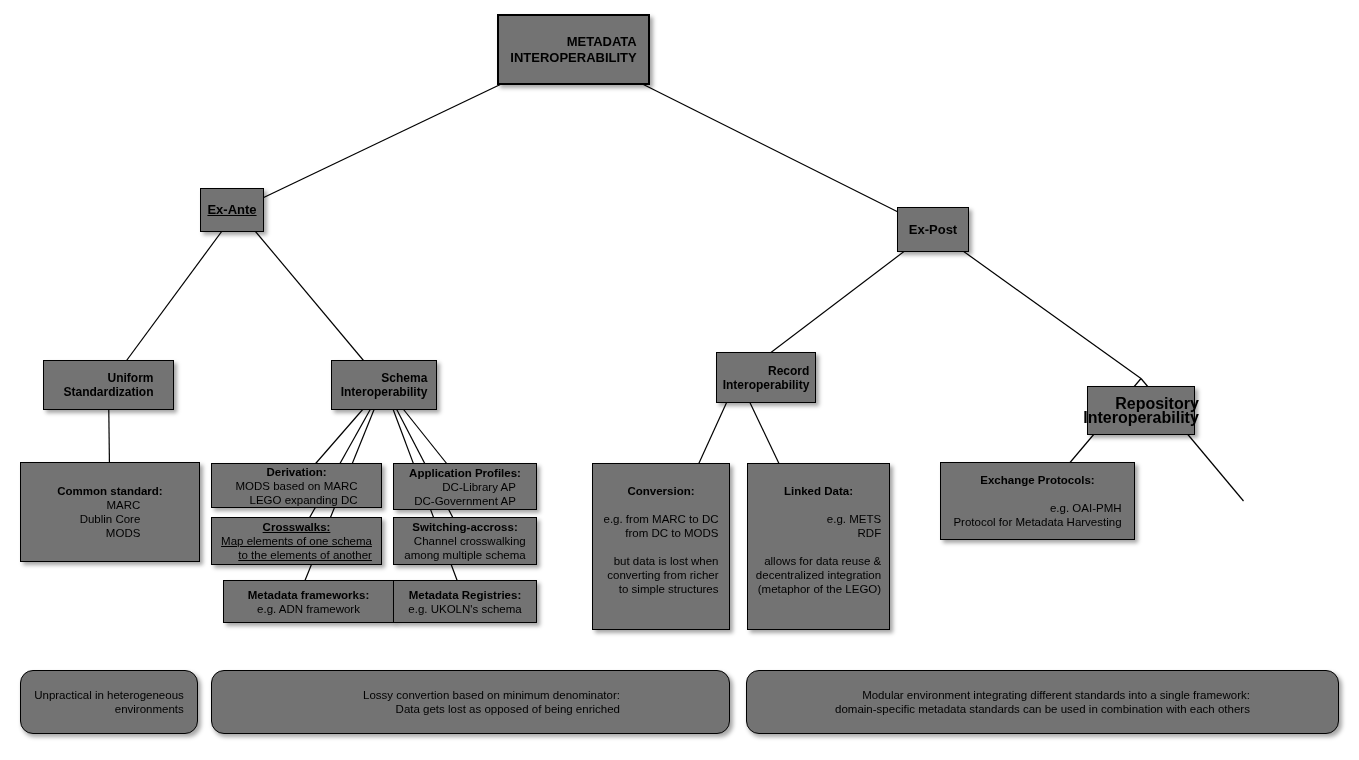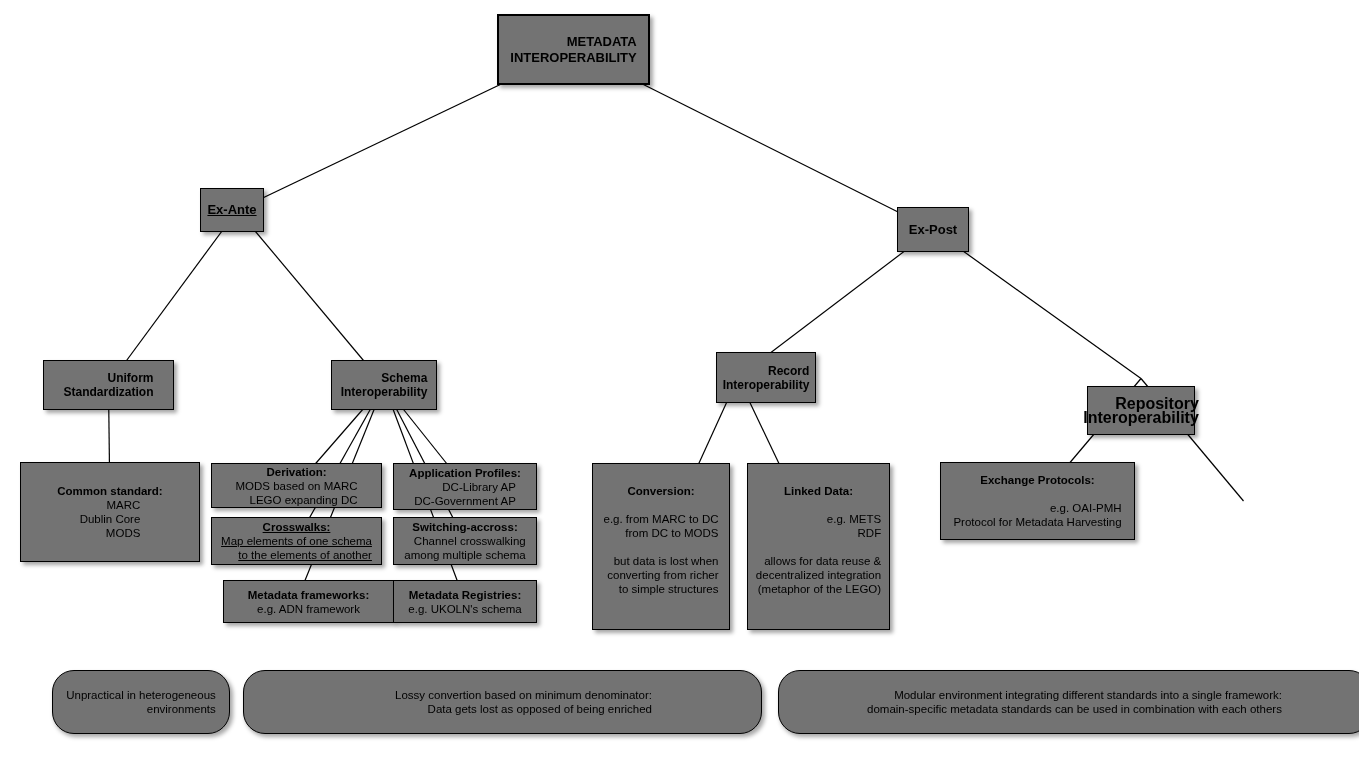--- a/index.html
+++ b/index.html
@@ -39,23 +39,22 @@
     align-items: center;
     justify-content: center;
     text-align: right;
     font-size: 11.5px;
     line-height: 14px;
     padding: 2px 4px;
   }
   .nt { font-weight: bold; white-space: pre-line; }
   .nb { font-weight: normal; white-space: pre-line; }
   .node.rounded {
-    border-radius: 22px;
+    border-radius: 13px;
     border-width: 1.6px;
-    margin-left: 32px;
   }
   .node.top-align { justify-content: flex-start; padding-top: 20px; }
 
   
   .n-root        { left: 497px;  top: 14px;  width: 153px; height: 71px;  border-width: 2px; font-size: 13px; line-height: 16px; }
   .n-ex-ante     { left: 200px;  top: 188px; width: 64px;  height: 44px;  font-size: 13px; text-decoration: underline; }
   .n-ex-post     { left: 897px;  top: 207px; width: 72px;  height: 45px;  font-size: 13px; }
   .n-uniform     { left: 43px;   top: 360px; width: 131px; height: 50px;  font-size: 12px; }
   .n-schema      { left: 331px;  top: 360px; width: 106px; height: 50px;  font-size: 12px; }
   .n-record      { left: 688px;  top: 352px; width: 100px; height: 51px;  font-size: 12px; margin-left: 28px; }

